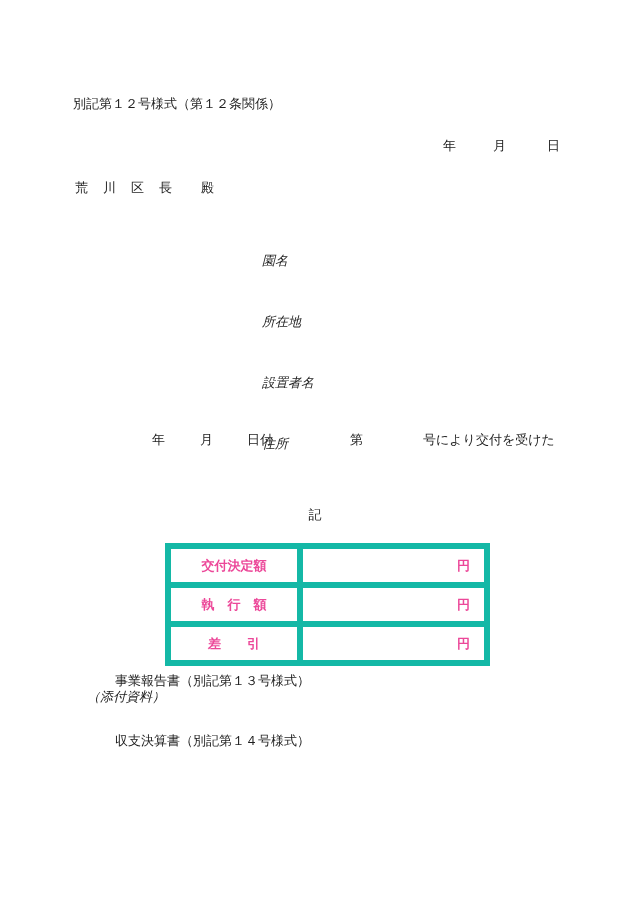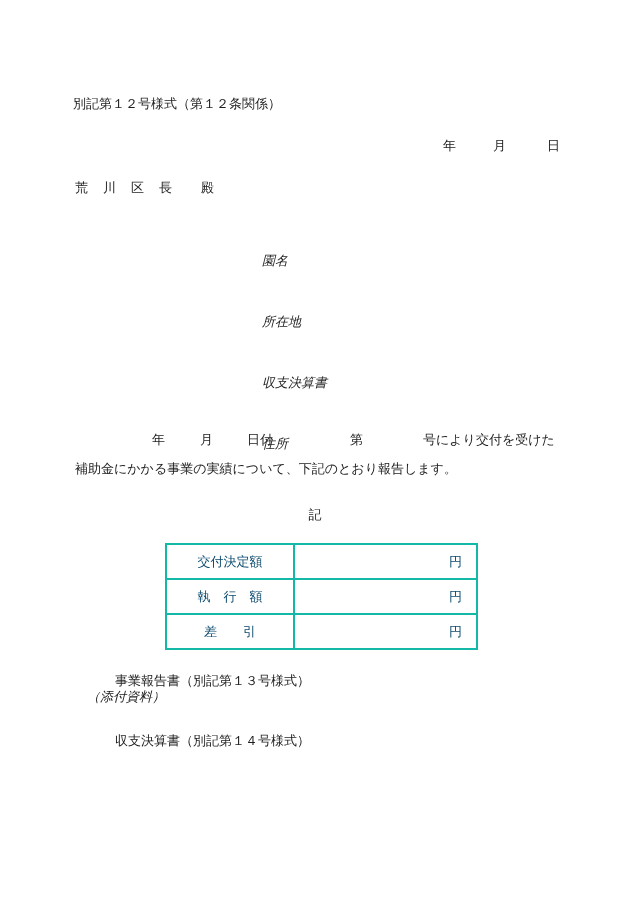--- a/index.html
+++ b/index.html
@@ -43,25 +43,26 @@
   .record-marker { left: 0; top: 506px; width: 630px; text-align: center; white-space: normal; }
 
   .amount-table  {
     position: absolute;
     left: 165px;
     top: 543px;
     border-collapse: collapse;
     table-layout: fixed;
   }
   .amount-table td {
-    border: 2px solid #14b8a6;
+    border: 6px solid #14b8a6;
     height: 33px;
     font-size: 13px;
-    color: #0c4a6e;
+    color: #ec4899;
     padding: 0;
+    font-weight: bold;
   }
   .amount-table td.label-cell {
     width: 126px;
     text-align: center;
   }
   .amount-table td.value-cell {
     width: 167px;
     text-align: right;
     padding-right: 14px;
   }
@@ -79,32 +80,31 @@
 
   <span class="abs date-year">年</span>
   <span class="abs date-month">月</span>
   <span class="abs date-day">日</span>
 
   <div class="abs addressee">荒　川　区　長　　殿</div>
 
   <div class="abs recipient">
     <div>園名</div>
     <div>所在地</div>
-    <div>収支決算書</div>
+    <div>設置者名</div>
     <div>住所</div>
   </div>
 
 
   <span class="abs seg-year">年</span>
   <span class="abs seg-month">月</span>
   <span class="abs seg-day">日付</span>
   <span class="abs seg-number">第</span>
   <span class="abs seg-granted">号により交付を受けた</span>
 
-  <div class="abs body-line2">補助金にかかる事業の実績について、下記のとおり報告します。</div>
 
   <div class="abs record-marker">記</div>
 
   <table class="amount-table">
     <tbody>
       <tr>
         <td class="label-cell">交付決定額</td>
         <td class="value-cell">円</td>
       </tr>
       <tr>

